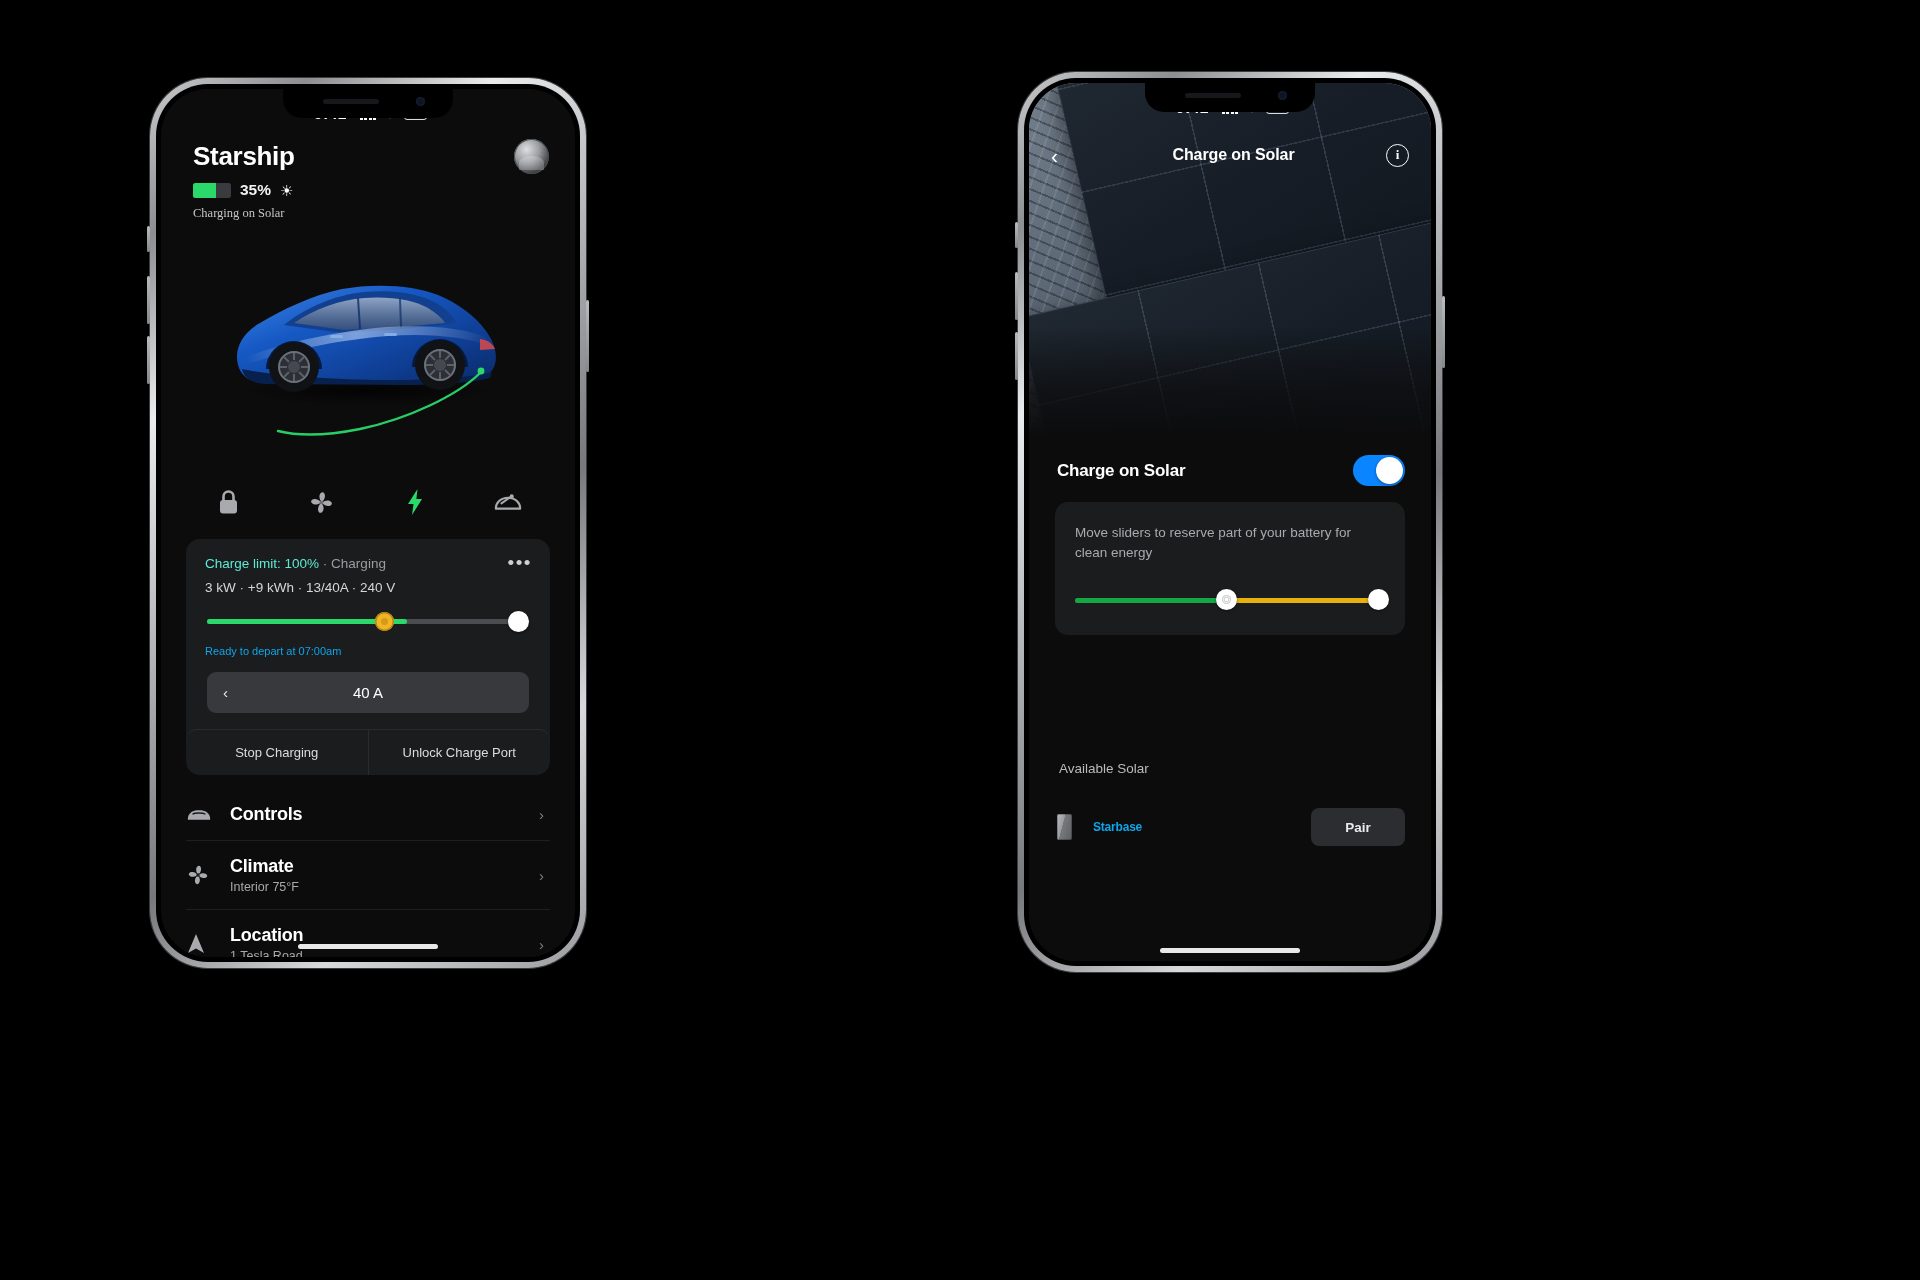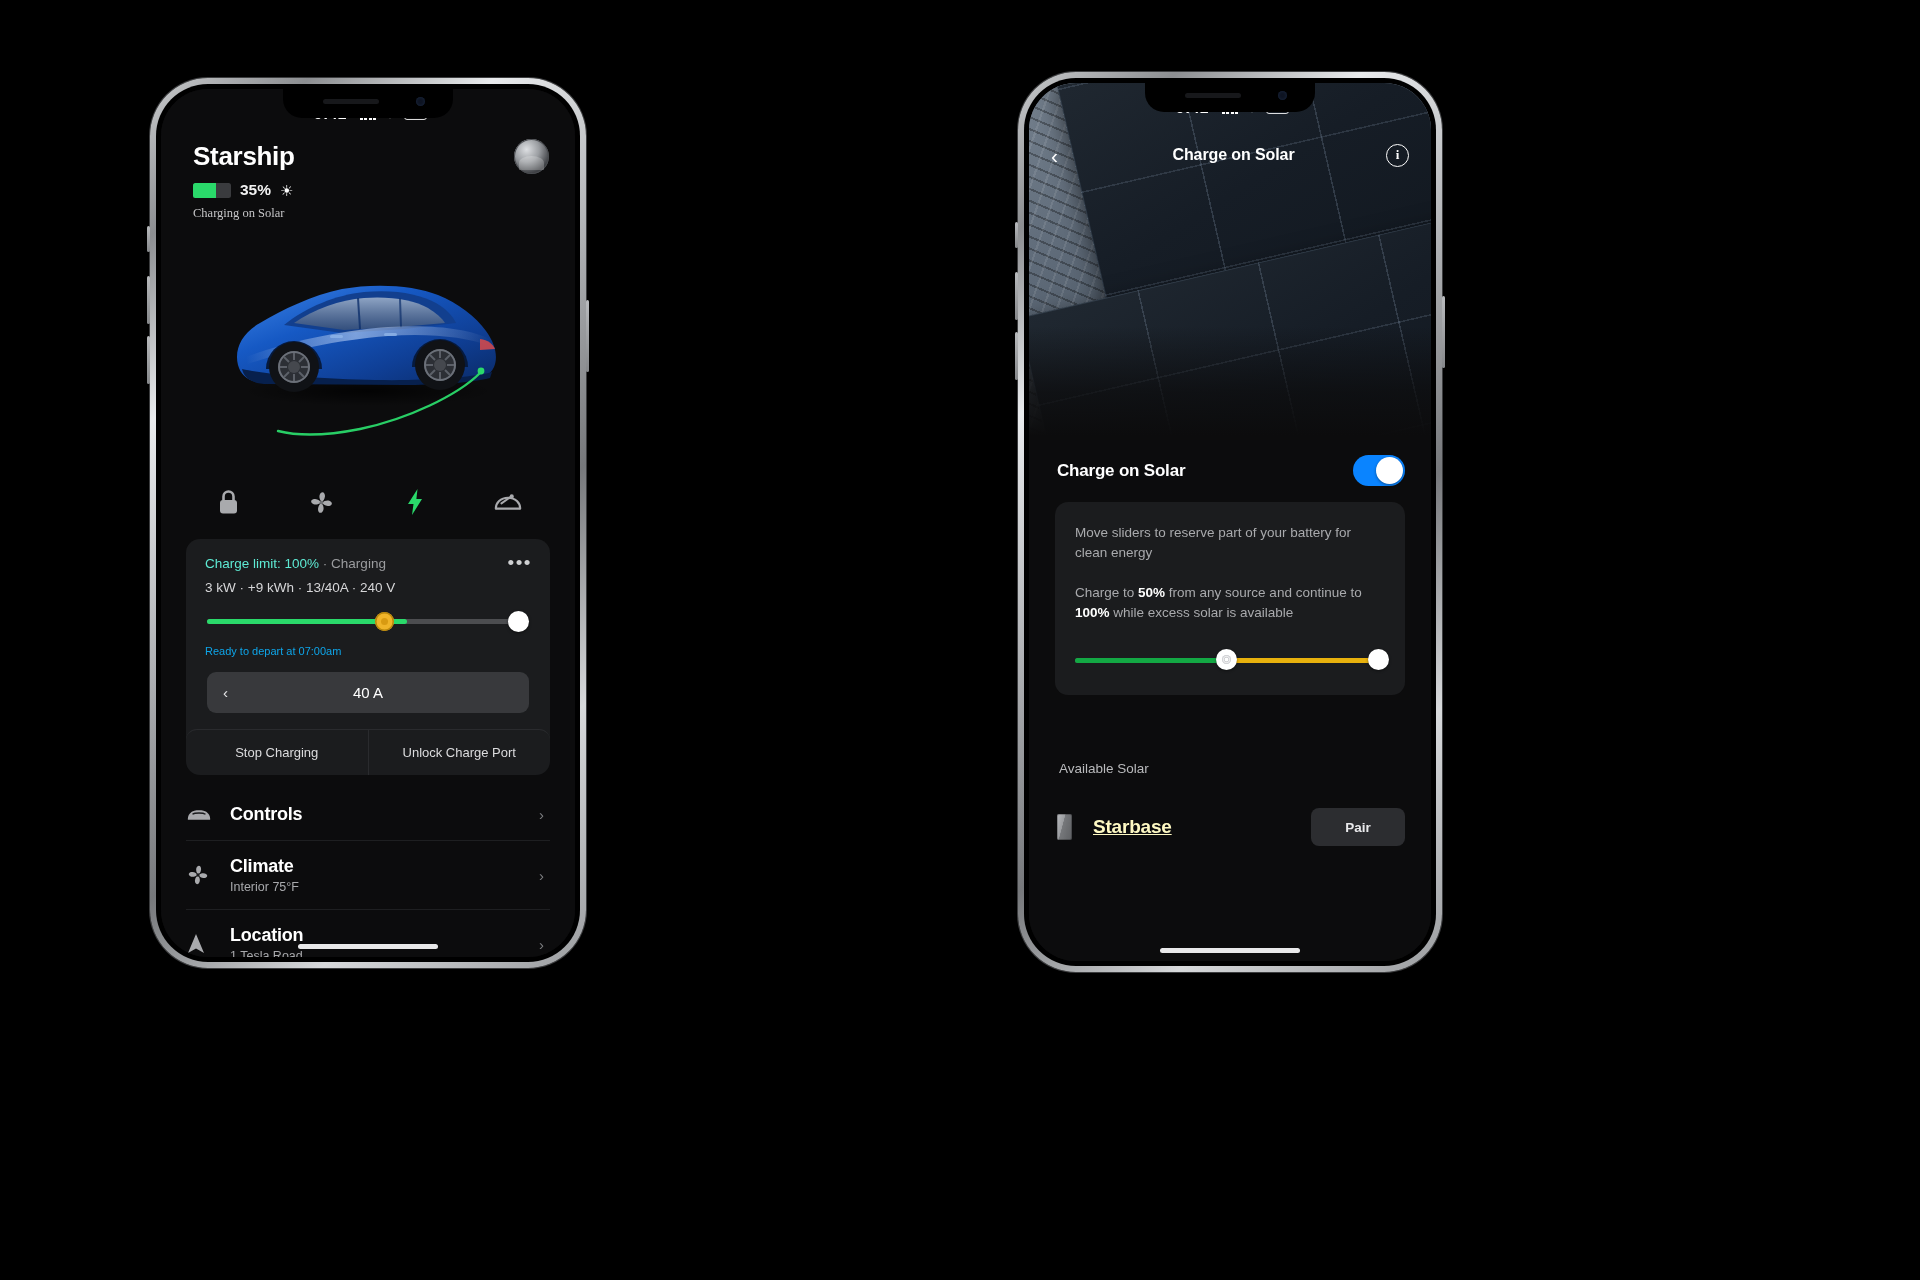--- a/index.html
+++ b/index.html
@@ -240,21 +240,21 @@
   .starbase-row{
     position:absolute; top:715px; left:28px; right:26px; height:58px;
     display:flex; align-items:center;
   }
   .sb-icon{ width:36px; display:flex; align-items:center; }
   .powerwall{
     width:15px; height:26px; border-radius:2px;
     background:linear-gradient(105deg,#b9bbbe 0%,#9a9c9f 38%,#76787b 40%,#5e6063 100%);
     box-shadow:inset 0 0 0 1px rgba(0,0,0,.25);
   }
-  .sb-name{ flex:1; font-size:19px; font-weight:bold; color:#fef9c3; letter-spacing:-.2px;text-decoration:underline; }
+  .sb-name{ flex:1; font-size:12px; font-weight:bold; color:#0ea5e9; letter-spacing:-.2px; }
   .pair-btn{
     width:94px; height:38px; border-radius:8px; background:#2c2d30;
     display:flex; align-items:center; justify-content:center;
     font-size:13.5px; font-weight:bold; color:#e9e9eb;
   }
 </style>
 </head>
 <body>
 
 <div class="stage">
@@ -571,23 +571,20 @@
 
         <div class="sol-toggle-row">
           <div class="sol-toggle-lbl">Charge on Solar</div>
           <div class="switch">
               <i></i>
             </div>
         </div>
 
         <div class="sol-card">
           <div class="sc-p">Move sliders to reserve part of your battery for clean energy</div>
-          <div class="sc-p second">
-            <span>Charge to </span><b>50%</b><span> from any source and continue to </span><b>100%</b><span> while excess solar is available</span>
-          </div>
           <div class="sc-slider">
             <div class="sc-track"></div>
             <div class="sc-green" id="scGreen" style="width: 49%;"></div>
             <div class="sc-amber" id="scAmber" style="left: 49%; width: 49%;"></div>
             <div class="sc-knob sunface" id="scSun" style="left: calc(49% - 10.5px);"></div>
             <div class="sc-knob" id="scWhite" style="left: calc(98% - 10.5px);"></div>
           </div>
         </div>
 
         <div class="avail-lbl">Available Solar</div>

